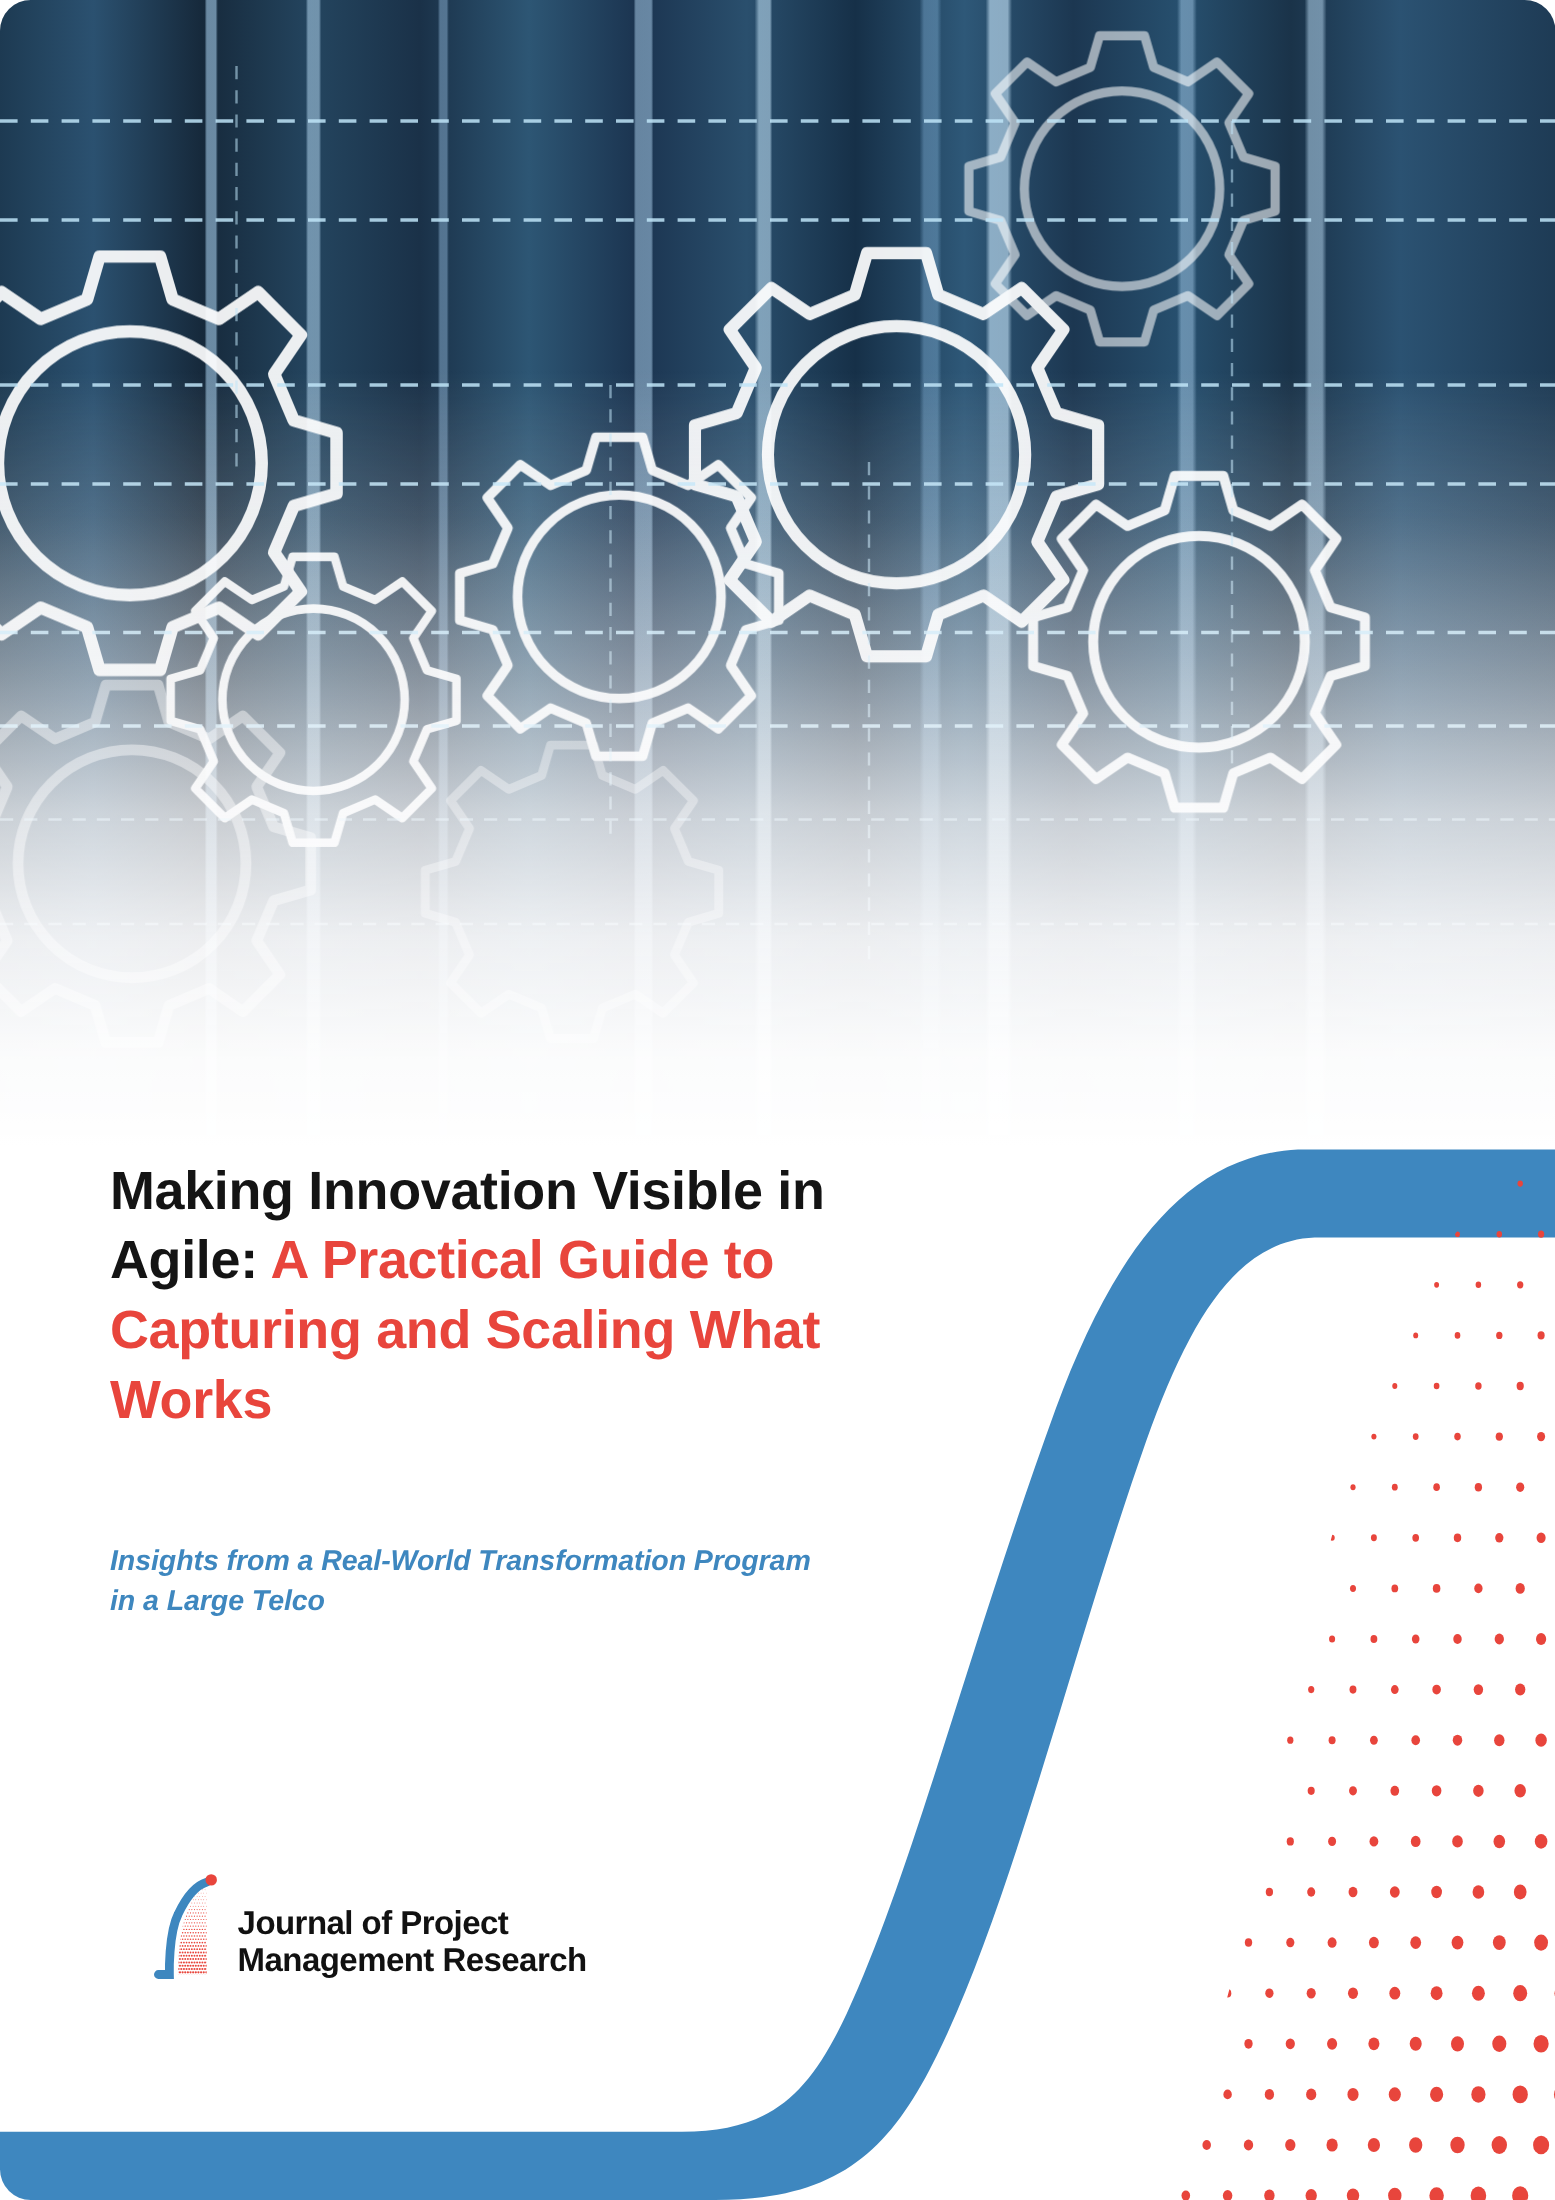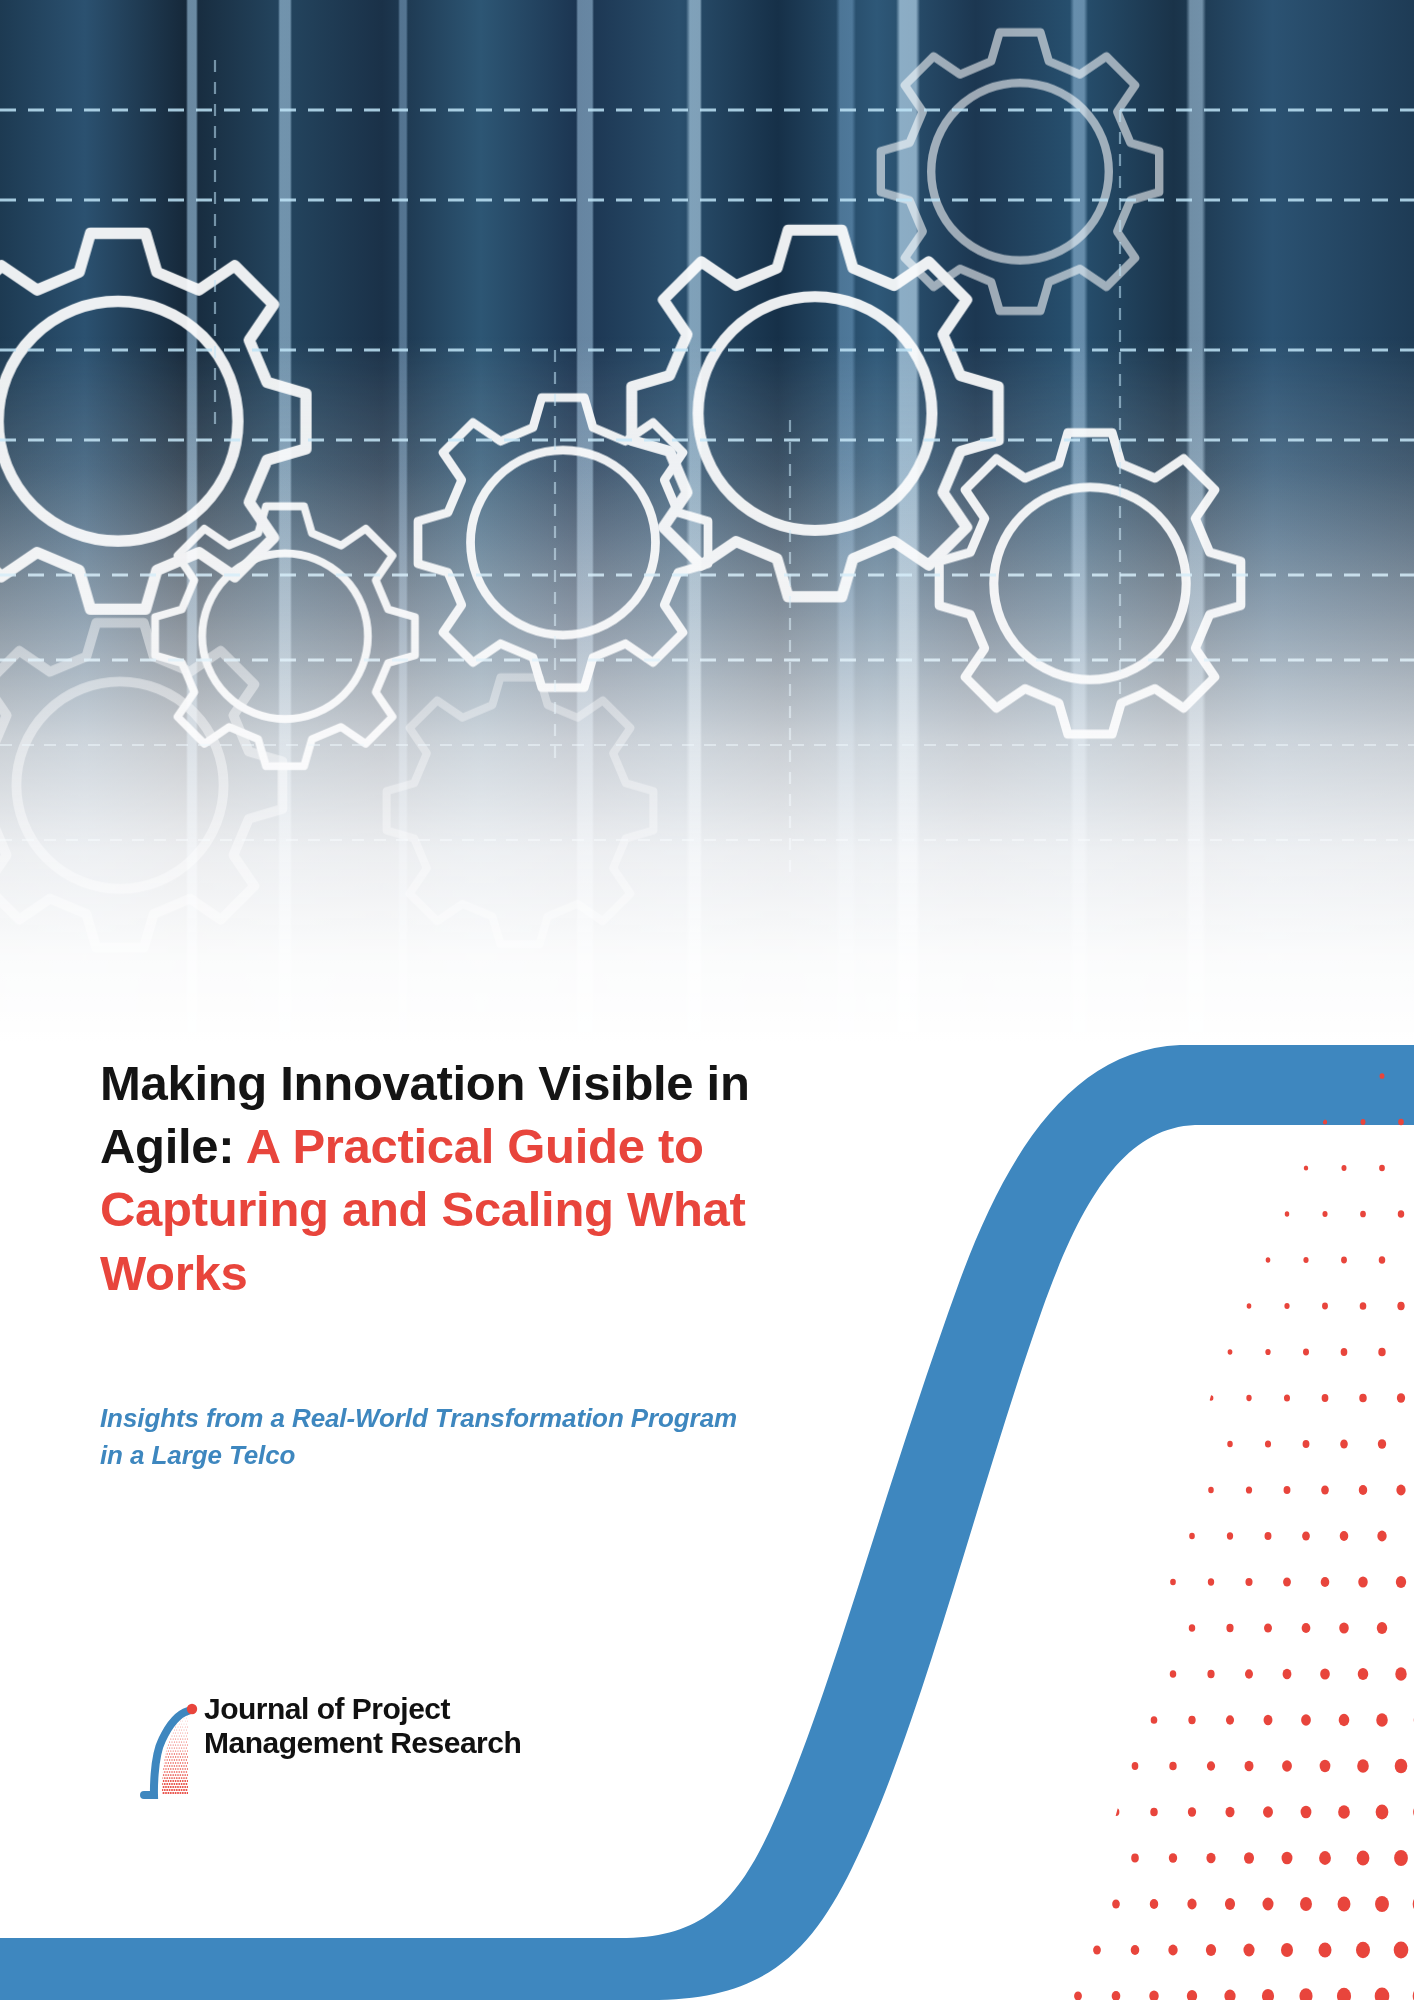--- a/index.html
+++ b/index.html
@@ -8,20 +8,21 @@
     font-family: "Liberation Sans", sans-serif;
     background:#ffffff;
     position:relative;
     overflow:hidden;
   }
   #page {
     position:absolute; inset:0;
     width:1414px; height:2000px;
     background:#ffffff;
     overflow:hidden;
+    border-radius:28px;
   }
 
   
   .hero {
     position:absolute; left:0; top:0; width:1414px; height:1120px;
     overflow:hidden;
   }
   .hero-photo {
     position:absolute; inset:0;
     background:
@@ -108,21 +109,21 @@
     line-height:1.42;
     font-style:italic;
     font-weight:600;
     color:#3E87BF;
     letter-spacing:-0.1px;
   }
 
   
   .logo {
     position:absolute; left:140px; top:1692px;
-    display:flex; align-items:flex-start; gap:2px;
+    display:flex; align-items:flex-end; gap:14px;
   }
   .logo-mark { position:relative; width:62px; height:108px; flex:0 0 auto; }
   .logo-text {
     font-size:30px; font-weight:bold; line-height:1.14;
     color:#111111; letter-spacing:-0.5px; white-space:nowrap;
   }
 
   
   .decor { position:absolute; left:0; top:0; width:1414px; height:2000px; pointer-events:none; }
   .halftone { position:absolute; right:0; top:1060px; width:420px; height:940px; }

